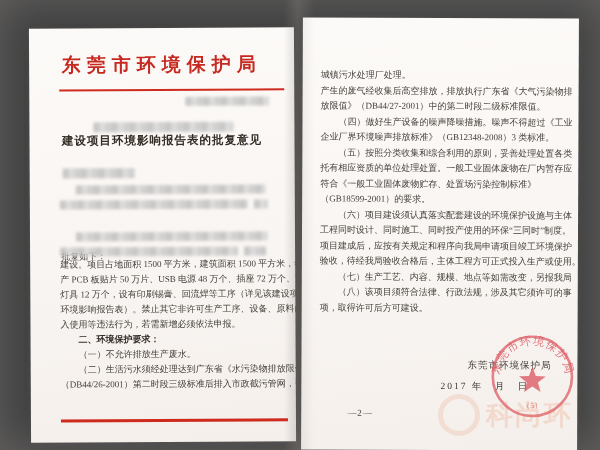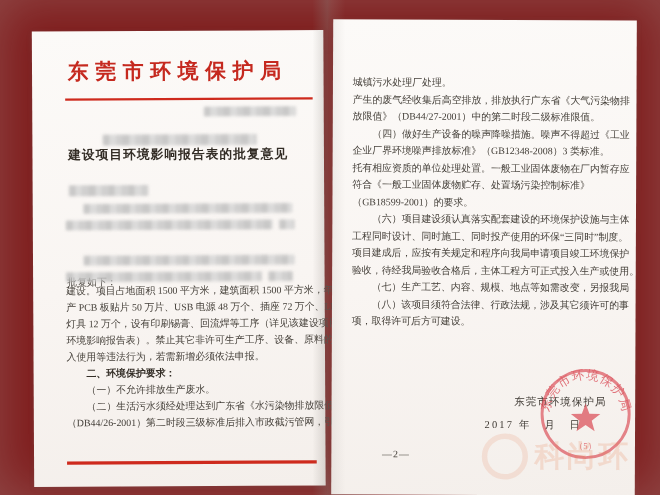--- a/index.html
+++ b/index.html
@@ -1,18 +1,18 @@
 <!DOCTYPE html>
 <html><head>
 <meta charset="utf-8">
 <style>
   html,body { margin:0; padding:0; background:#ffffff; }
   .scan {
     position:relative; width:600px; height:450px; overflow:hidden;
-    background:#7f1d1d;
+    background:#404040;
     box-shadow: inset 0 0 46px rgba(185,180,174,.30);
     font-family:"Liberation Serif","DejaVu Serif",serif;
   }
   .page {
     position:absolute;
     background:linear-gradient(175deg,#fcfaf8 0%,#f9f5f2 55%,#f4efeb 100%);
     box-shadow:0 1px 5px rgba(110,105,100,.28);
   }
   .page-left  { left:30px; top:28px; width:265px; height:414px; transform:rotate(-0.3deg); }
   .page-right { left:302px; top:18px; width:276px; height:432px; transform:rotate(0.25deg); }
@@ -117,20 +117,21 @@
     <div class="rule-bottom"></div>
   </div>
 
   <div class="page page-right">
     <div class="rp-body">
         <div class="line">城镇污水处理厂处理。</div>
         <div class="line">产生的废气经收集后高空排放，排放执行广东省《大气污染物排</div>
         <div class="line">放限值》（DB44/27-2001）中的第二时段二级标准限值。</div>
         <div class="line">　　（四）做好生产设备的噪声降噪措施。噪声不得超过《工业</div>
         <div class="line">企业厂界环境噪声排放标准》（GB12348-2008）3 类标准。</div>
+        <div class="line">　　（五）按照分类收集和综合利用的原则，妥善处理处置各类</div>
         <div class="line">托有相应资质的单位处理处置。一般工业固体废物在厂内暂存应</div>
         <div class="line">符合《一般工业固体废物贮存、处置场污染控制标准》</div>
         <div class="line">（GB18599-2001）的要求。</div>
         <div class="line">　　（六）项目建设须认真落实配套建设的环境保护设施与主体</div>
         <div class="line">工程同时设计、同时施工、同时投产使用的环保“三同时”制度。</div>
         <div class="line">项目建成后，应按有关规定和程序向我局申请项目竣工环境保护</div>
         <div class="line">验收，待经我局验收合格后，主体工程方可正式投入生产或使用。</div>
         <div class="line">　　（七）生产工艺、内容、规模、地点等如需改变，另报我局</div>
         <div class="line">　　（八）该项目须符合法律、行政法规，涉及其它须许可的事</div>
         <div class="line">项，取得许可后方可建设。</div>

